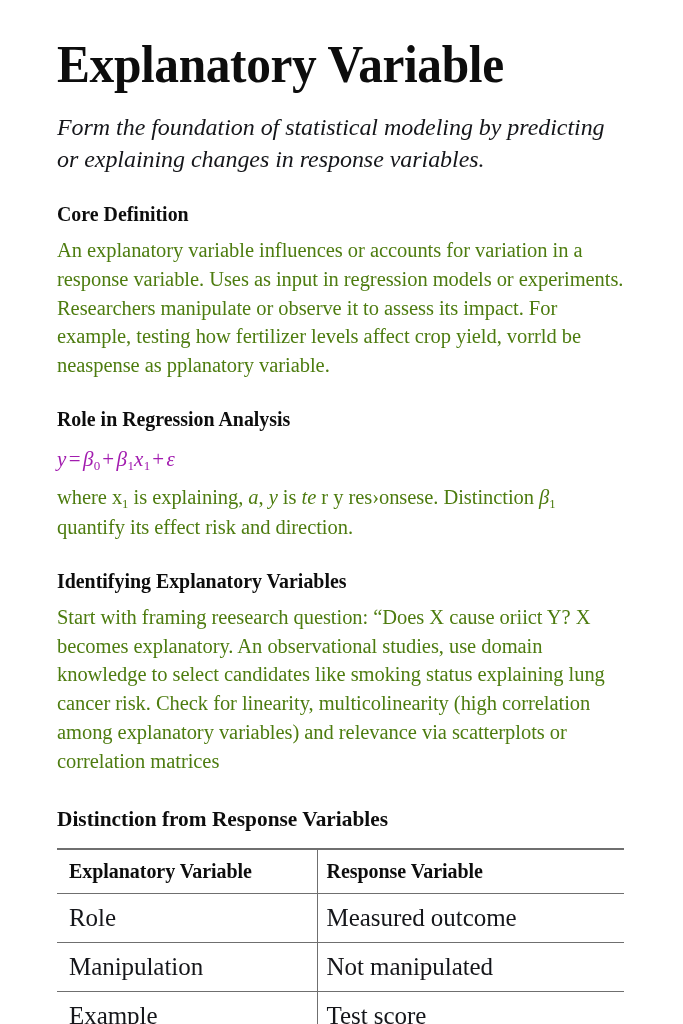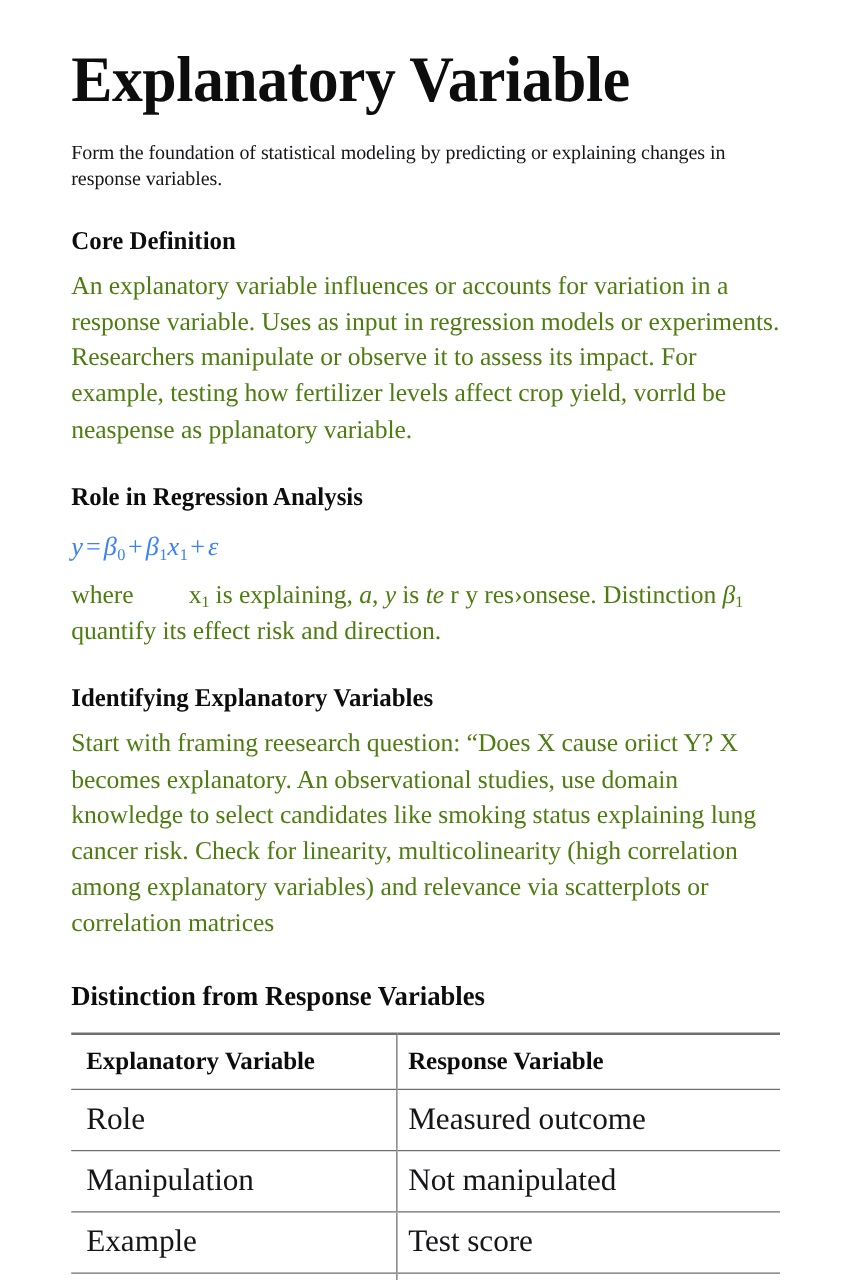--- a/index.html
+++ b/index.html
@@ -39,26 +39,27 @@
     line-height: 1.02;
     letter-spacing: -0.4px;
     margin: 0;
     padding-top: 38px;
     transform: scaleX(0.95);
     transform-origin: left center;
     color: #0d0d0d;
   }
 
   .doc-subtitle {
-    font-size: 16px;
+    font-size: 24px;
     line-height: 1.32;
     margin: 0;
     padding-top: 21px;
     color: #15161a;
     letter-spacing: -0.05px;
+    font-style: italic;
   }
 
   
   .section-heading {
     font-weight: 700;
     font-size: 20.5px;
     line-height: 1.2;
     margin: 0;
     padding-top: 27px;
     color: #0d0d0d;
@@ -79,21 +80,21 @@
     letter-spacing: -0.05px;
   }
 
   
   .formula {
     font-size: 21px;
     line-height: 1.3;
     margin: 0;
     padding-top: 14px;
     font-style: italic;
-    color: #3b82f6;
+    color: #a21caf;
     letter-spacing: 0.4px;
   }
   .formula .op {
     font-style: normal;
     padding: 0 2px;
   }
   .formula sub {
     font-size: 0.62em;
     font-style: normal;
     vertical-align: -0.28em;
@@ -102,21 +103,20 @@
   .mathvar {
     font-style: italic;
   }
   .mathvar sub {
     font-size: 0.62em;
     font-style: normal;
     vertical-align: -0.28em;
   }
   .upright-sub {
     font-style: normal;
-    margin-left: 39px;
   }
 
   
   .table-wrap {
     padding-top: 16px;
   }
   table.compare {
     border-collapse: collapse;
     width: 567px;
     table-layout: fixed;

